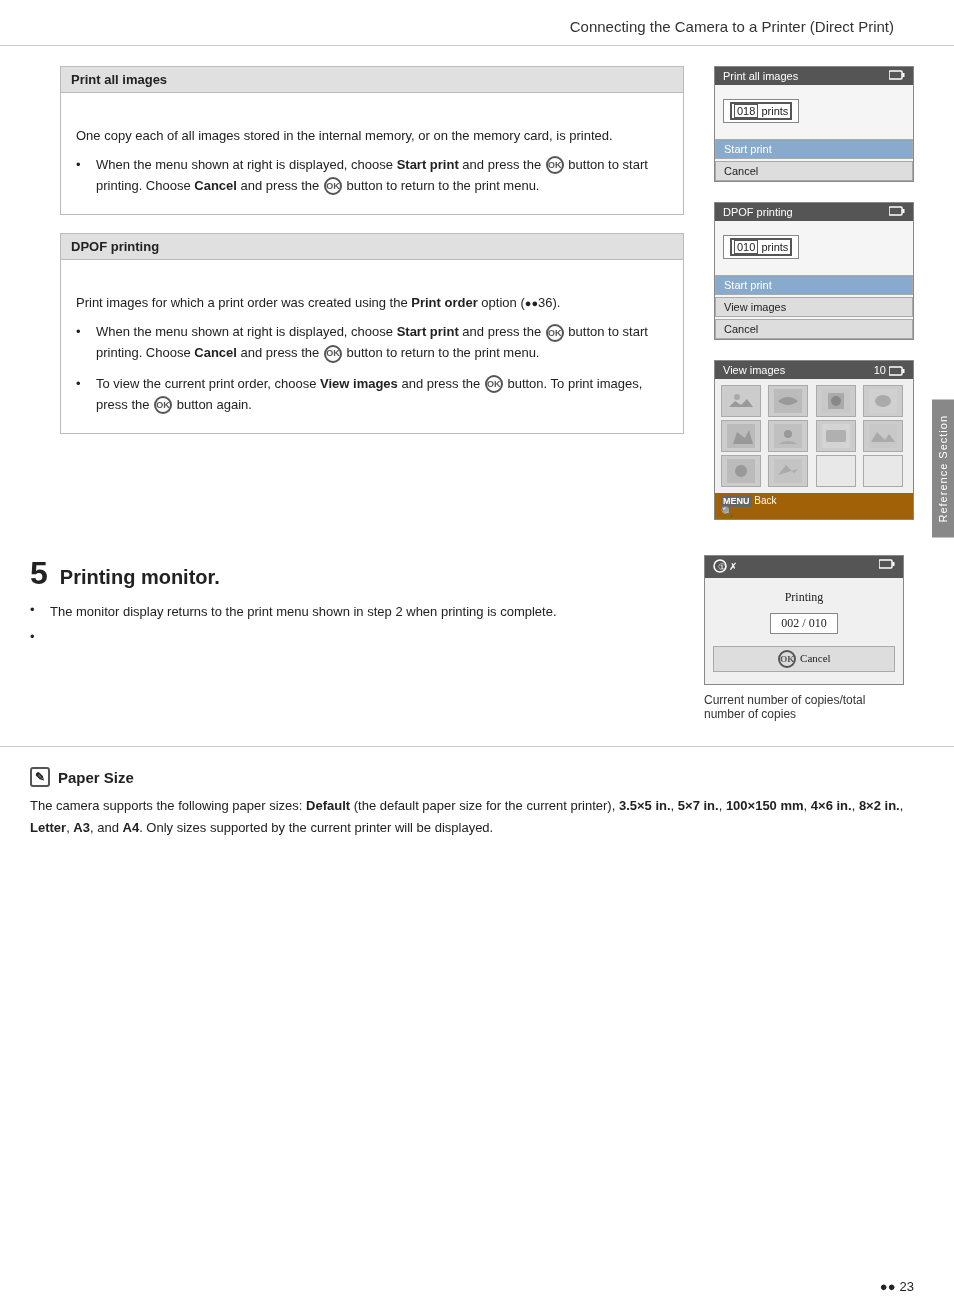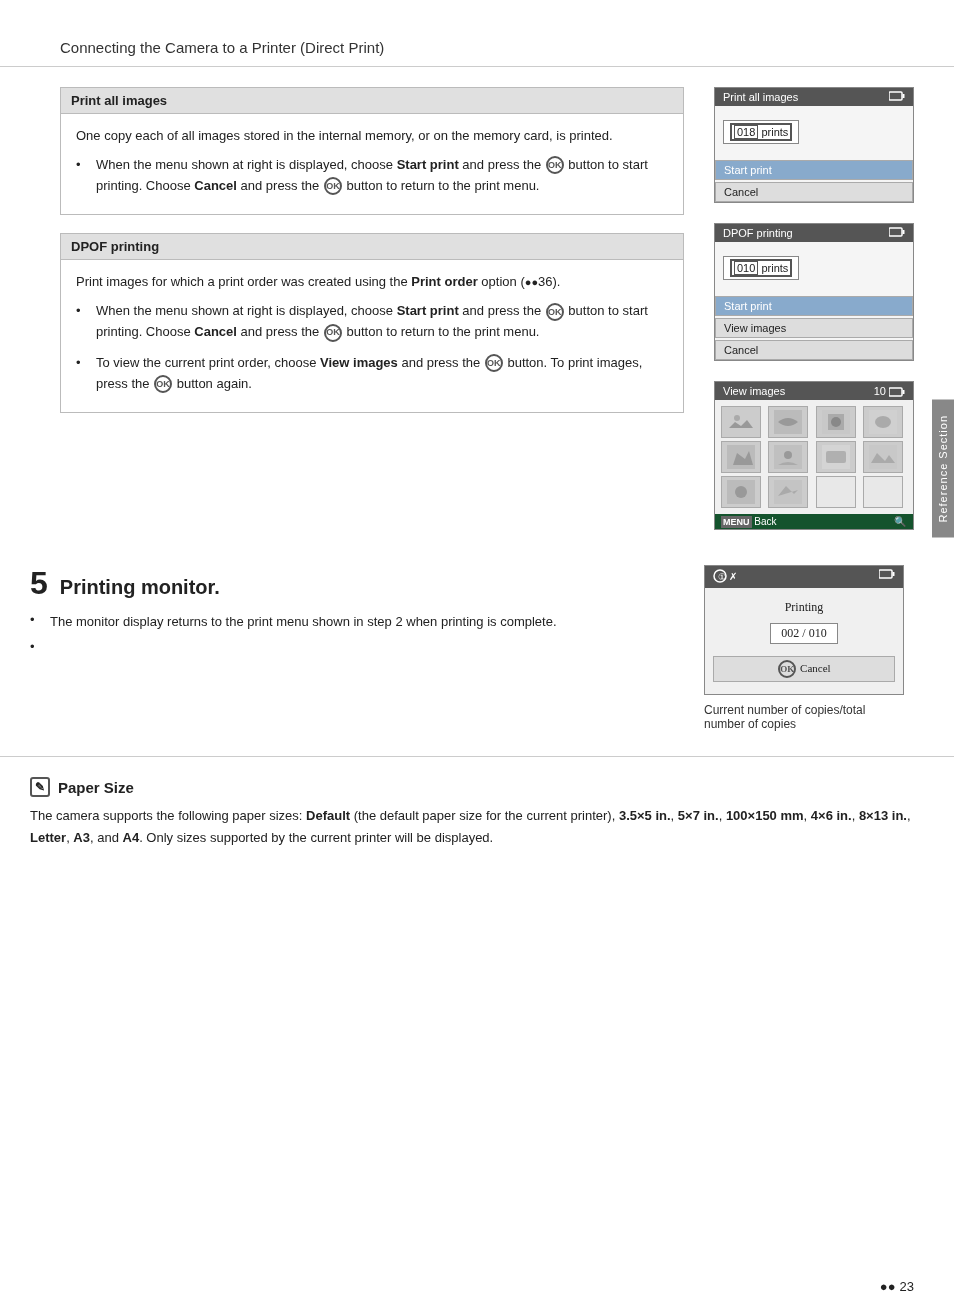--- a/index.html
+++ b/index.html
@@ -7,26 +7,25 @@
       width: 954px;
       min-height: 1314px;
       background: #fff;
       font-family: Arial, Helvetica, sans-serif;
       font-size: 14px;
       color: #222;
       position: relative;
     }
 
     .page-header {
-      text-align: left;
-      padding: 2px 60px 10px;
+      text-align: right;
+      padding: 18px 60px 10px;
       font-size: 15px;
       color: #333;
       border-bottom: 1px solid #ccc;
-      margin-top: 37px;
     }
 
     .main-content {
       display: flex;
       padding: 0 30px;
     }
 
     .left-col {
       flex: 1;
       padding: 20px 20px 20px 30px;
@@ -50,20 +49,21 @@
       padding: 5px 10px;
       font-size: 13px;
       font-weight: bold;
       border-bottom: 1px solid #bbb;
     }
 
     .section-body {
       padding: 12px 15px;
       font-size: 13px;
       line-height: 1.6;
+      margin-top: 21px;
     }
 
     .section-body p {
       margin-bottom: 8px;
     }
 
     .bullet-item {
       display: flex;
       gap: 6px;
       margin-bottom: 6px;
@@ -181,26 +181,27 @@
       align-items: center;
       justify-content: center;
     }
 
     .img-thumb svg {
       width: 28px;
       height: 24px;
     }
 
     .view-images-footer {
-      background: #14532d;
+      background: #a16207;
       color: #fff;
       font-size: 10px;
       padding: 2px 6px;
       display: flex;
       justify-content: space-between;
+      flex-direction: column;
     }
 
     
     .printing-ui {
       border: 1px solid #888;
       background: #f0f0f0;
       width: 200px;
     }
 
     .printing-ui-title {
@@ -574,21 +575,21 @@
     </div>
   </div>
 </div>
 
 <div class="bottom-note">
   <div class="note-title">
     <span class="note-icon">✎</span>
     <span>Paper Size</span>
   </div>
   <div class="note-body">
-    The camera supports the following paper sizes: <strong>Default</strong> (the default paper size for the current printer), <strong>3.5×5 in.</strong>, <strong>5×7 in.</strong>, <strong>100×150 mm</strong>, <strong>4×6 in.</strong>, <strong>8×13 in.</strong>, <strong>Letter</strong>, <strong>A3</strong>, and <strong>A4</strong>. Only sizes supported by the current printer will be displayed.
+    The camera supports the following paper sizes: <strong>Default</strong> (the default paper size for the current printer), <strong>3.5×5 in.</strong>, <strong>5×7 in.</strong>, <strong>100×150 mm</strong>, <strong>4×6 in.</strong>, <strong>8×2 in.</strong>, <strong>Letter</strong>, <strong>A3</strong>, and <strong>A4</strong>. Only sizes supported by the current printer will be displayed.
   </div>
 </div>
 
 <div class="ref-tab">Reference Section</div>
 
 <div class="page-footer">
   <span>●●</span>
   <span>23</span>
 </div>
 

